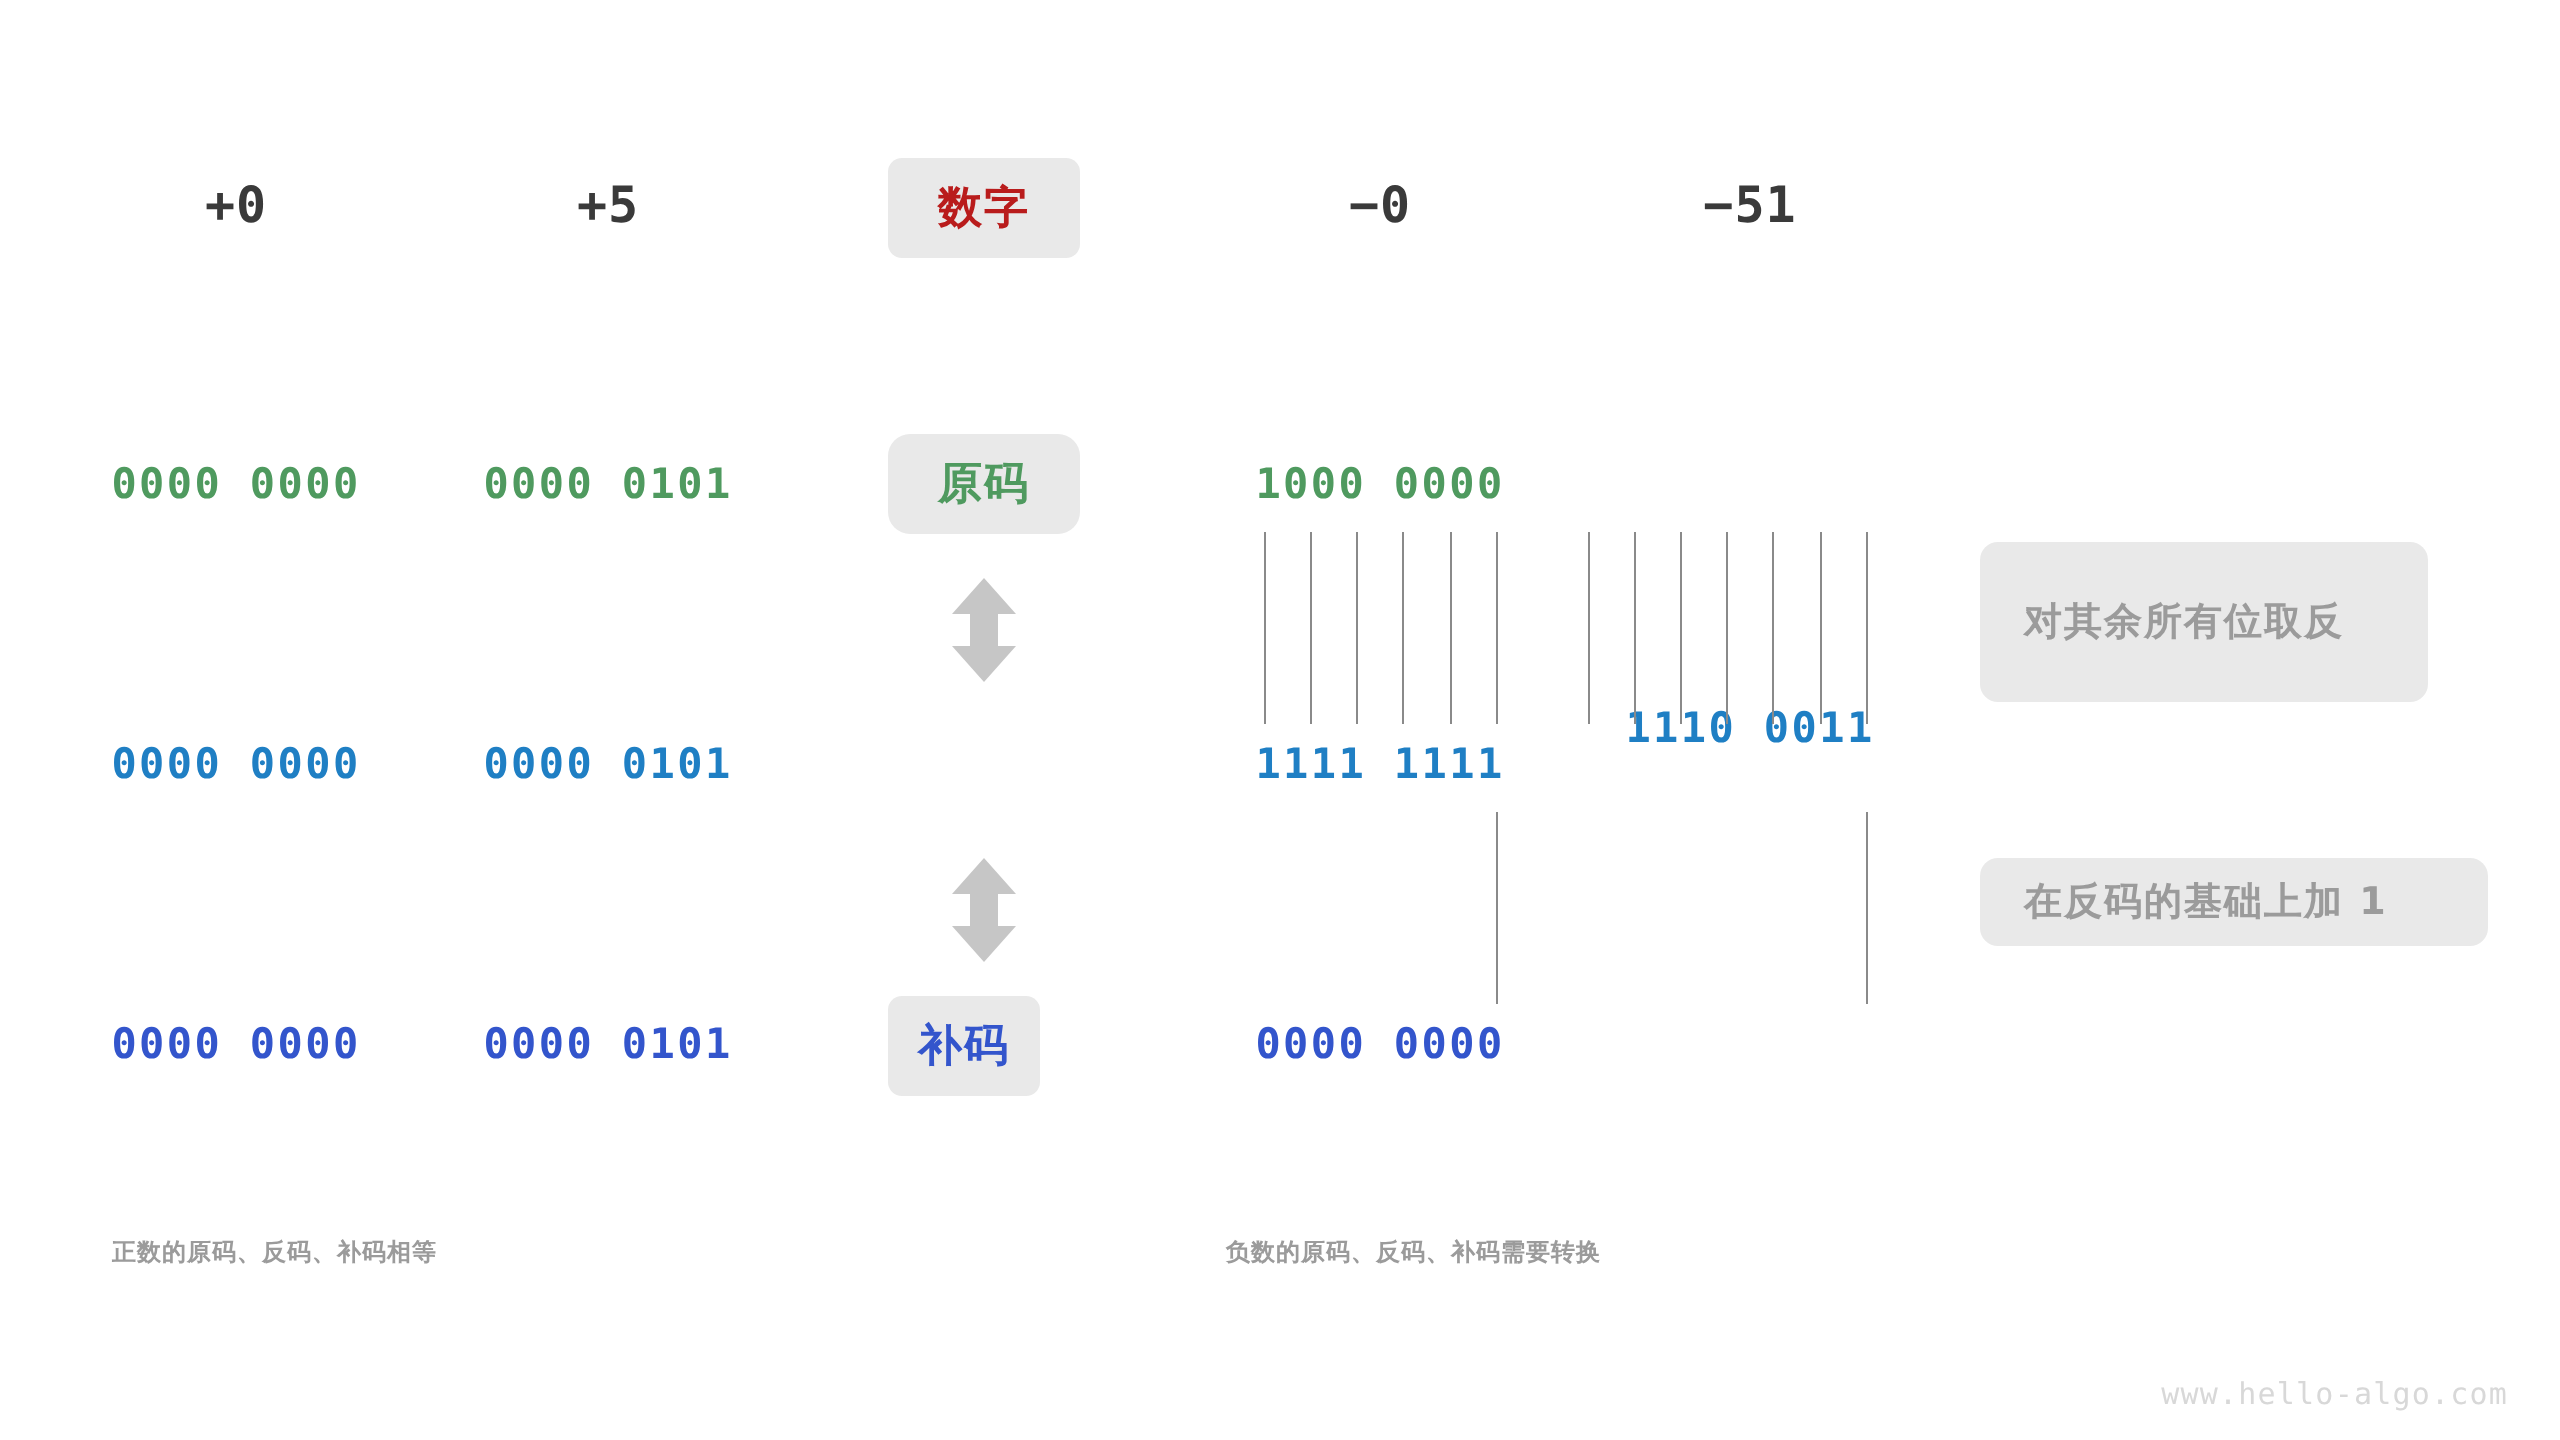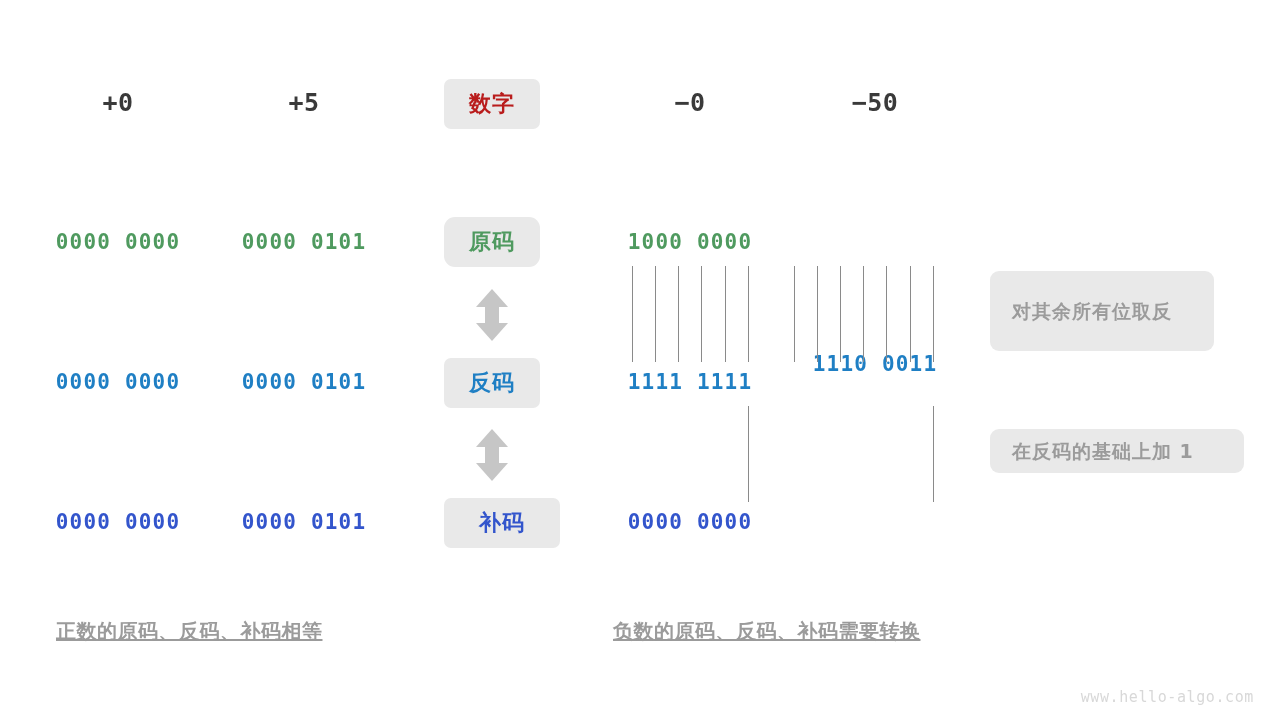--- a/index.html
+++ b/index.html
@@ -86,25 +86,24 @@
     box-sizing: border-box;
     padding: 0 22px;
   }
   .note .ln { white-space: nowrap; }
 
   
   .caption {
     position: absolute;
     color: #9b9b9b;
     font-family: "DejaVu Sans", sans-serif;
-    font-size: 20px;
+    font-size: 12px;
     font-weight: bold;
     letter-spacing: 0.5px;
     white-space: nowrap;
-    text-decoration: underline;
   }
 
   
   .watermark {
     position: absolute;
     right: 26px;
     bottom: 14px;
     color: #d8d8d8;
     font-family: "DejaVu Sans Mono", monospace;
     font-size: 15px;
@@ -131,46 +130,45 @@
 <div class="stage">
 
   <div class="cell num-label" style="left:58px; top:88px; width:120px;">+0</div>
 
   <div class="cell num-label" style="left:244px; top:88px; width:120px;">+5</div>
 
   <div class="pill dark" style="left:444px; top:79px; width:96px; height:50px;">数字</div>
 
   <div class="cell num-label" style="left:630px; top:88px; width:120px;">−0</div>
 
-  <div class="cell num-label" style="left:815px; top:88px; width:120px;">−50</div>
+  <div class="cell num-label" style="left:815px; top:88px; width:120px;">−51</div>
 
   <div class="cell bits green" style="left:28px; top:230px; width:180px;">0000 0000</div>
 
   <div class="cell bits green" style="left:214px; top:230px; width:180px;">0000 0101</div>
 
   <div class="pill green" style="left:444px; top:217px; width:96px; height:50px;">原码</div>
 
   <div class="cell bits green" style="left:600px; top:230px; width:180px;">1000 0000</div>
 
 
   <div class="cell bits blue" style="left:28px; top:370px; width:180px;">0000 0000</div>
 
   <div class="cell bits blue" style="left:214px; top:370px; width:180px;">0000 0101</div>
 
-  <div class="pill blue" style="left:444px; top:358px; width:96px; height:50px;">反码</div>
 
   <div class="cell bits blue" style="left:600px; top:370px; width:180px;">1111 1111</div>
 
   <div class="cell bits blue" style="left:785px; top:352px; width:180px;">1110 0011</div>
 
   <div class="cell bits navy" style="left:28px; top:510px; width:180px;">0000 0000</div>
 
   <div class="cell bits navy" style="left:214px; top:510px; width:180px;">0000 0101</div>
 
-  <div class="pill navy" style="left:444px; top:498px; width:116px; height:50px;">补码</div>
+  <div class="pill navy" style="left:444px; top:498px; width:76px; height:50px;">补码</div>
 
   <div class="cell bits navy" style="left:600px; top:510px; width:180px;">0000 0000</div>
 
 
   <div class="bitline" style="left:655px; top:266px; height:96px;"></div>
   <div class="bitline" style="left:678px; top:266px; height:96px;"></div>
   <div class="bitline" style="left:701px; top:266px; height:96px;"></div>
   <div class="bitline" style="left:725px; top:266px; height:96px;"></div>
   <div class="bitline" style="left:748px; top:266px; height:96px;"></div>
   <div class="bitline" style="left:725px; top:266px; height:96px;"></div>

